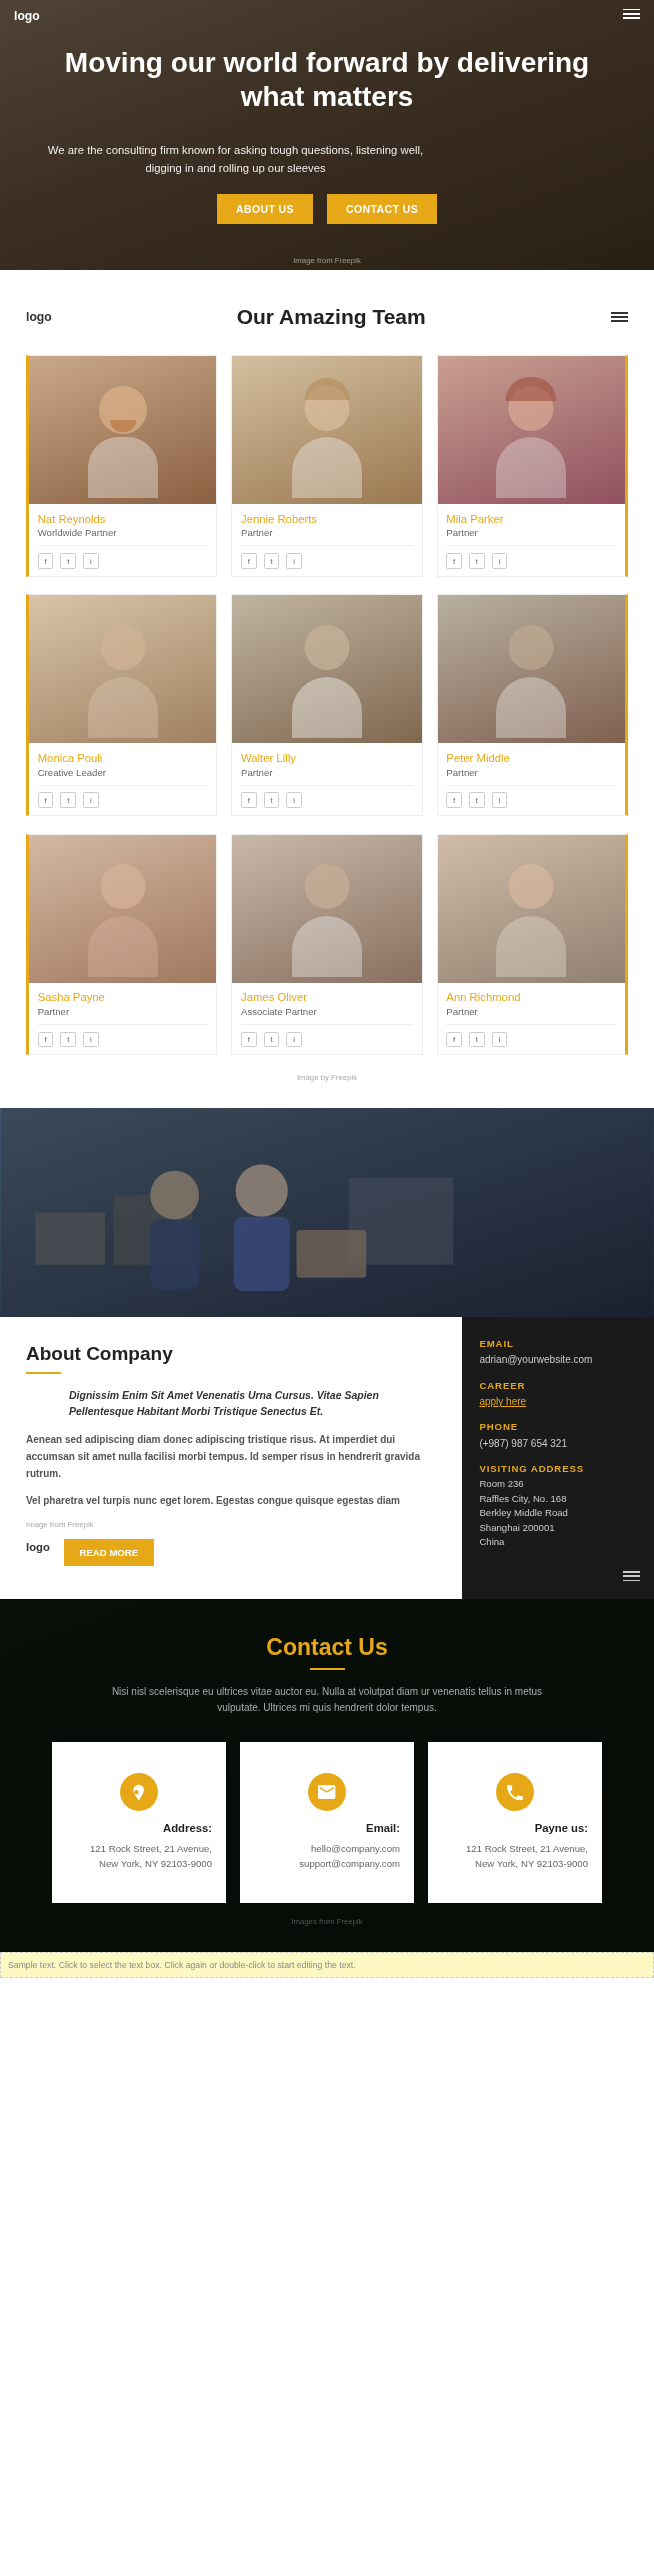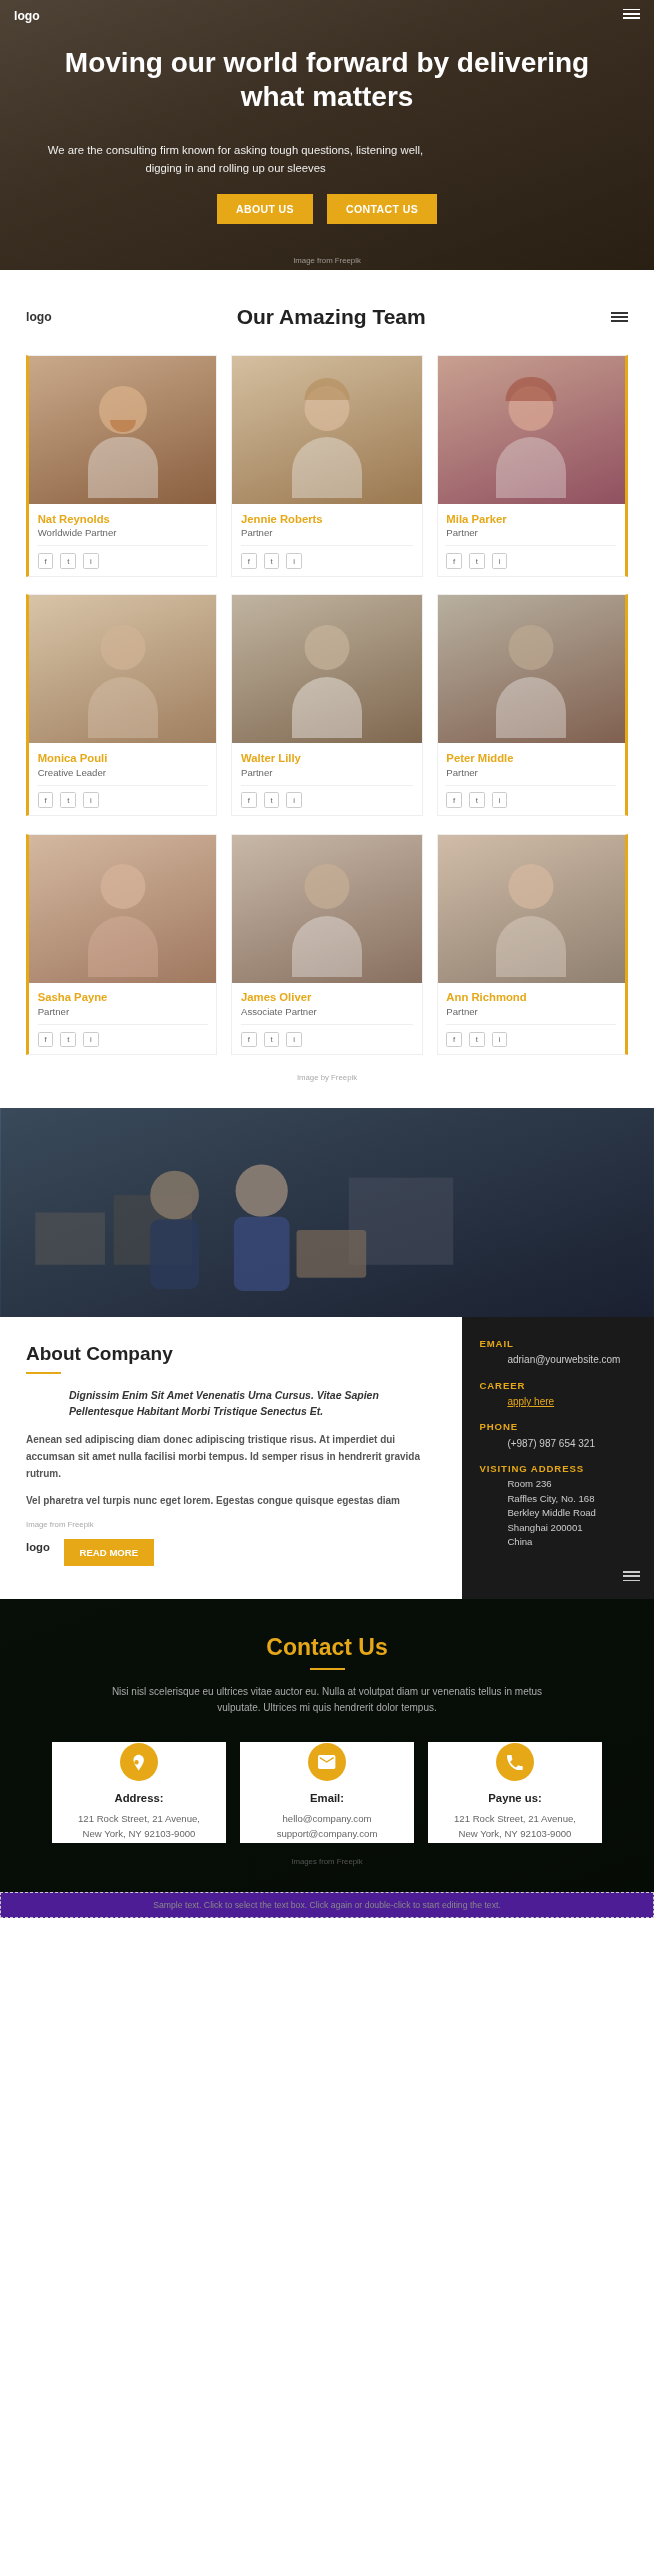--- a/index.html
+++ b/index.html
@@ -67,21 +67,21 @@
       background:#fff; border:0.9px solid #eee; overflow:hidden; position:relative;
     }
     .team-card-img {
       width:100%; height:148px; background:#ccc; overflow:hidden; position:relative;
     }
     
     .photo-nat { background: linear-gradient(135deg,#c9a98a 0%,#b08060 100%); }
 
     .team-card-body { padding:8.7px 8.7px 7px; }
     .team-card-name {
-      font-size:11.3px; font-weight:700; color:#e6a817; margin-bottom:2.6px;
+      font-size:11.3px; font-weight:400; color:#e6a817; margin-bottom:2.6px;
     }
     .team-card-role {
       font-size:9.6px; color:#666; margin-bottom:7px;
     }
     .team-card-divider {
       height:0.9px; background:#eee; margin-bottom:7px;
     }
     .team-social { display:flex; gap:7px; }
     .social-icon {
       width:15.7px; height:15.7px; border:0.9px solid #ccc; border-radius:1.7px;
@@ -141,21 +141,21 @@
     .about-image-credit { color:#aaa; font-size:7.8px; margin-bottom:10.5px; }
     .about-logo { font-size:11.3px; font-weight:700; color:#333; margin-bottom:10.5px; }
     .about-read-more {
       background:#e6a817; color:#fff; border:none; padding:7.8px 15.7px;
       font-size:9.6px; font-weight:700; cursor:pointer; text-transform:uppercase;
     }
     .about-right-label {
       font-size:9.6px; font-weight:700; color:#e6a817; text-transform:uppercase; letter-spacing:0.9px; margin-bottom:3.5px;
     }
     .about-right-value {
-      font-size:10px; color:#ccc; margin-bottom:12.2px; line-height:1.5;margin-left:28px;
+      font-size:10px; color:#ccc; margin-bottom:12.2px; line-height:1.5;
     }
     .about-right-menu {
       position:absolute; bottom:17.4px; right:14px;
       display:flex; flex-direction:column; gap:2.6px; cursor:pointer;
     }
     .about-right-menu span { display:block; width:17.4px; height:1.7px; background:#ccc; }
 
     
     .contact-section {
       background:#1a1a1a; padding:35px 26px 26px; text-align:center;
@@ -174,38 +174,38 @@
     .contact-divider {
       width:35px; height:2.6px; background:#e6a817; margin:0 auto 14px;
     }
     .contact-text {
       font-size:10px; color:#aaa; line-height:1.6; max-width:436px; margin:0 auto 26px;
     }
     .contact-cards {
       display:flex; gap:14px; justify-content:center; margin-bottom:14px;
     }
     .contact-card {
-      background:#fff; flex:1; max-width:174px; padding:1px 14px; text-align:center;
+      background:#fff; flex:1; max-width:174px; padding:31px 14px; text-align:right;
     }
     .contact-card-icon {
       width:38px; height:38px; border-radius:50%; background:#e6a817;
       display:flex; align-items:center; justify-content:center;
       margin:0 auto 10.5px; font-size:15.7px; color:#fff;
     }
     .contact-card-title {
       font-size:11.3px; font-weight:700; color:#222; margin-bottom:7px;
     }
     .contact-card-text {
       font-size:9.6px; color:#666; line-height:1.6;
     }
     .contact-image-credit {
       color:#555; font-size:7.8px; margin-top:10.5px;
     }
     .sample-text {
-      background:#4c1d95; border:0.9px dashed #ccc; padding:7px; text-align:center;
+      background:#fef9c3; border:0.9px dashed #ccc; padding:7px; 
       font-size:8.7px; color:#888; margin-top:0;
     }
 
     
     .person-silhouette {
       width:100%; height:100%; display:flex; align-items:center; justify-content:center;
       position:relative; overflow:hidden;
     }
     .person-head {
       position:absolute;

